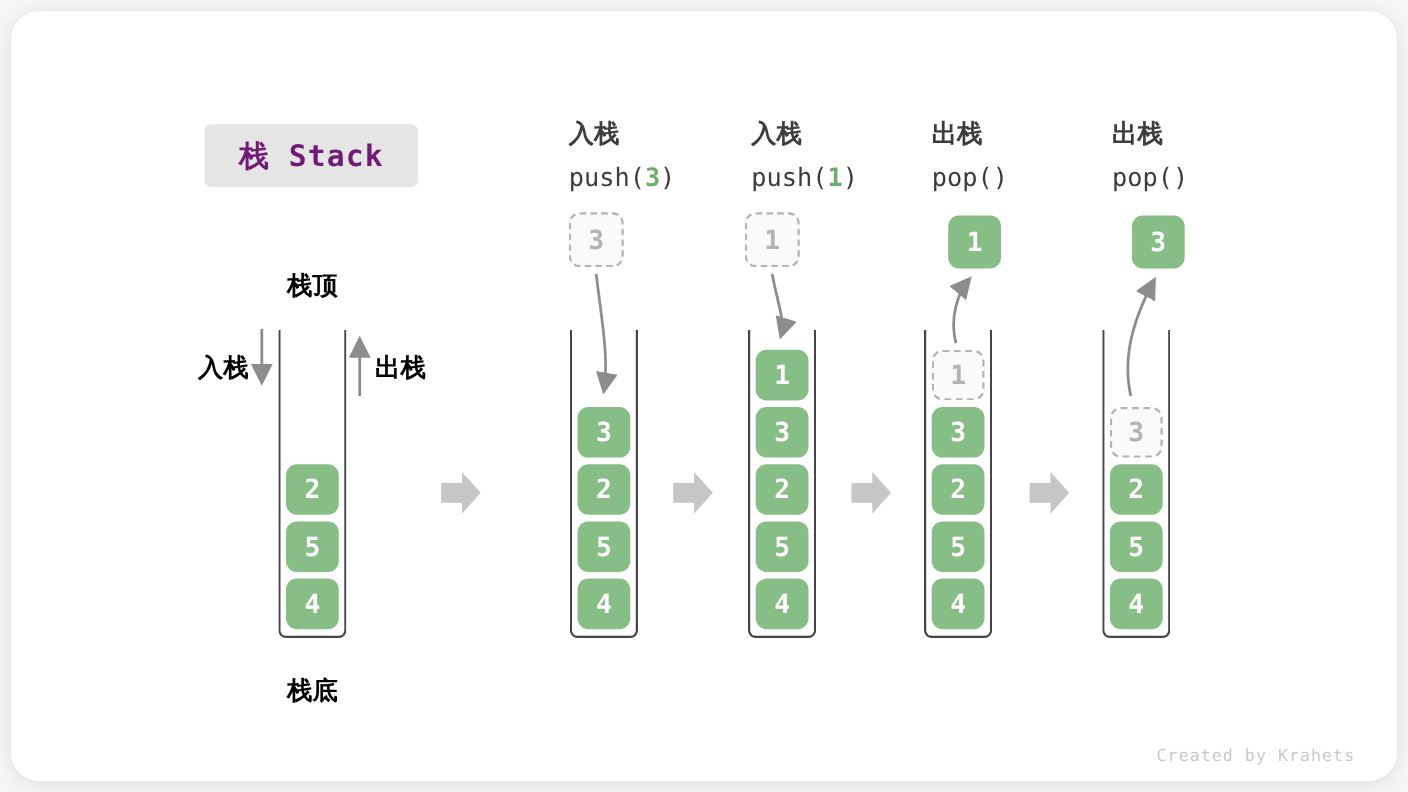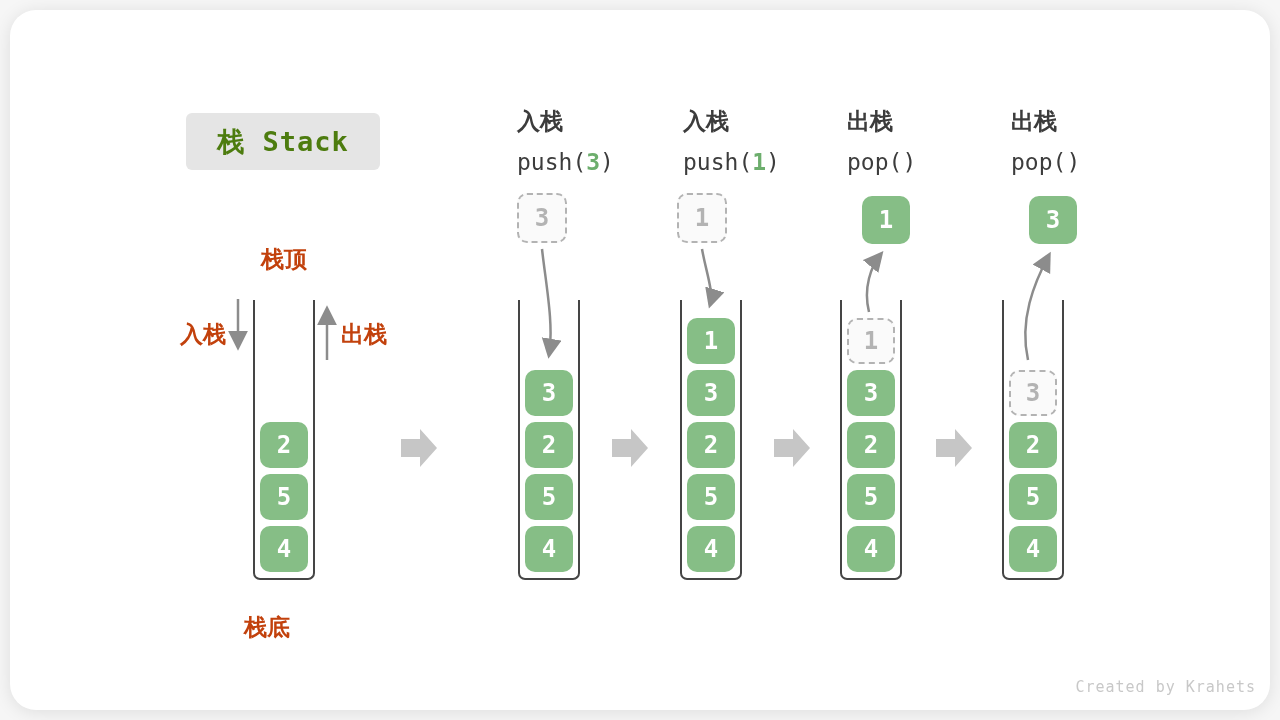--- a/index.html
+++ b/index.html
@@ -13,25 +13,25 @@
   .card{
     position:absolute;left:10px;top:10px;width:1260px;height:700px;
     background:#ffffff;border-radius:26px;
     box-shadow:0 2px 18px rgba(0,0,0,0.10);
   }
   .title-box{
     position:absolute;left:186px;top:113px;width:194px;height:57px;
     background:#e5e5e5;border-radius:6px;
     display:flex;align-items:center;justify-content:center;
     font-family:"DejaVu Sans Mono",monospace;font-weight:700;font-size:27px;
-    color:#4d7c0f;letter-spacing:1px;
+    color:#701a75;letter-spacing:1px;
   }
   .cjk-label{
     position:absolute;
-    font-weight:700;font-size:23px;color:#c2410c;
+    font-weight:700;font-size:23px;color:#000000;
     font-family:"DejaVu Sans",sans-serif;
   }
   .centered{width:62px;text-align:center;}
   .stack{
     position:absolute;top:300px;width:62px;height:280px;
     border-left:2px solid #454545;border-right:2px solid #454545;border-bottom:2px solid #454545;
     border-radius:0 0 7px 7px;box-sizing:border-box;
     display:flex;flex-direction:column;justify-content:flex-end;align-items:center;
     gap:6px;padding-bottom:6px;
   }
@@ -62,37 +62,37 @@
     font-weight:700;font-size:23px;color:#3c3c3c;
     font-family:"DejaVu Sans",sans-serif;
   }
   .op-code{
     margin-top:12px;
     font-family:"DejaVu Sans Mono",monospace;font-size:23px;color:#3c3c3c;
   }
   .op-code .arg{color:#6dae6d;font-weight:700;}
   .overlay{position:absolute;left:0;top:0;pointer-events:none;}
   .watermark{
-    position:absolute;right:24px;bottom:24px;
+    position:absolute;right:48px;bottom:24px;
     font-family:"DejaVu Sans Mono",monospace;font-size:15px;color:#c8c8c8;
     letter-spacing:1px;
   }
 </style>
 </head>
 <body>
 
 <div class="canvas">
   <div class="card"></div>
 
   <div class="title-box">
     <span>栈 Stack</span>
   </div>
 
   <div class="cjk-label centered" style="left:253px;top:244px;">栈顶</div>
-  <div class="cjk-label centered" style="left:236px;top:612px;">栈底</div>
+  <div class="cjk-label centered" style="left:253px;top:612px;">栈底</div>
   <div class="cjk-label" style="left:180px;top:319px;">入栈</div>
   <div class="cjk-label" style="left:341px;top:319px;">出栈</div>
 
   <div class="col-header" style="left:517px;">
     <div class="op-label">入栈</div>
     <div class="op-code"><span>push(</span><span class="arg">3</span><span>)</span></div>
   </div>
   <div class="col-header" style="left:683px;">
     <div class="op-label">入栈</div>
     <div class="op-code"><span>push(</span><span class="arg">1</span><span>)</span></div>

